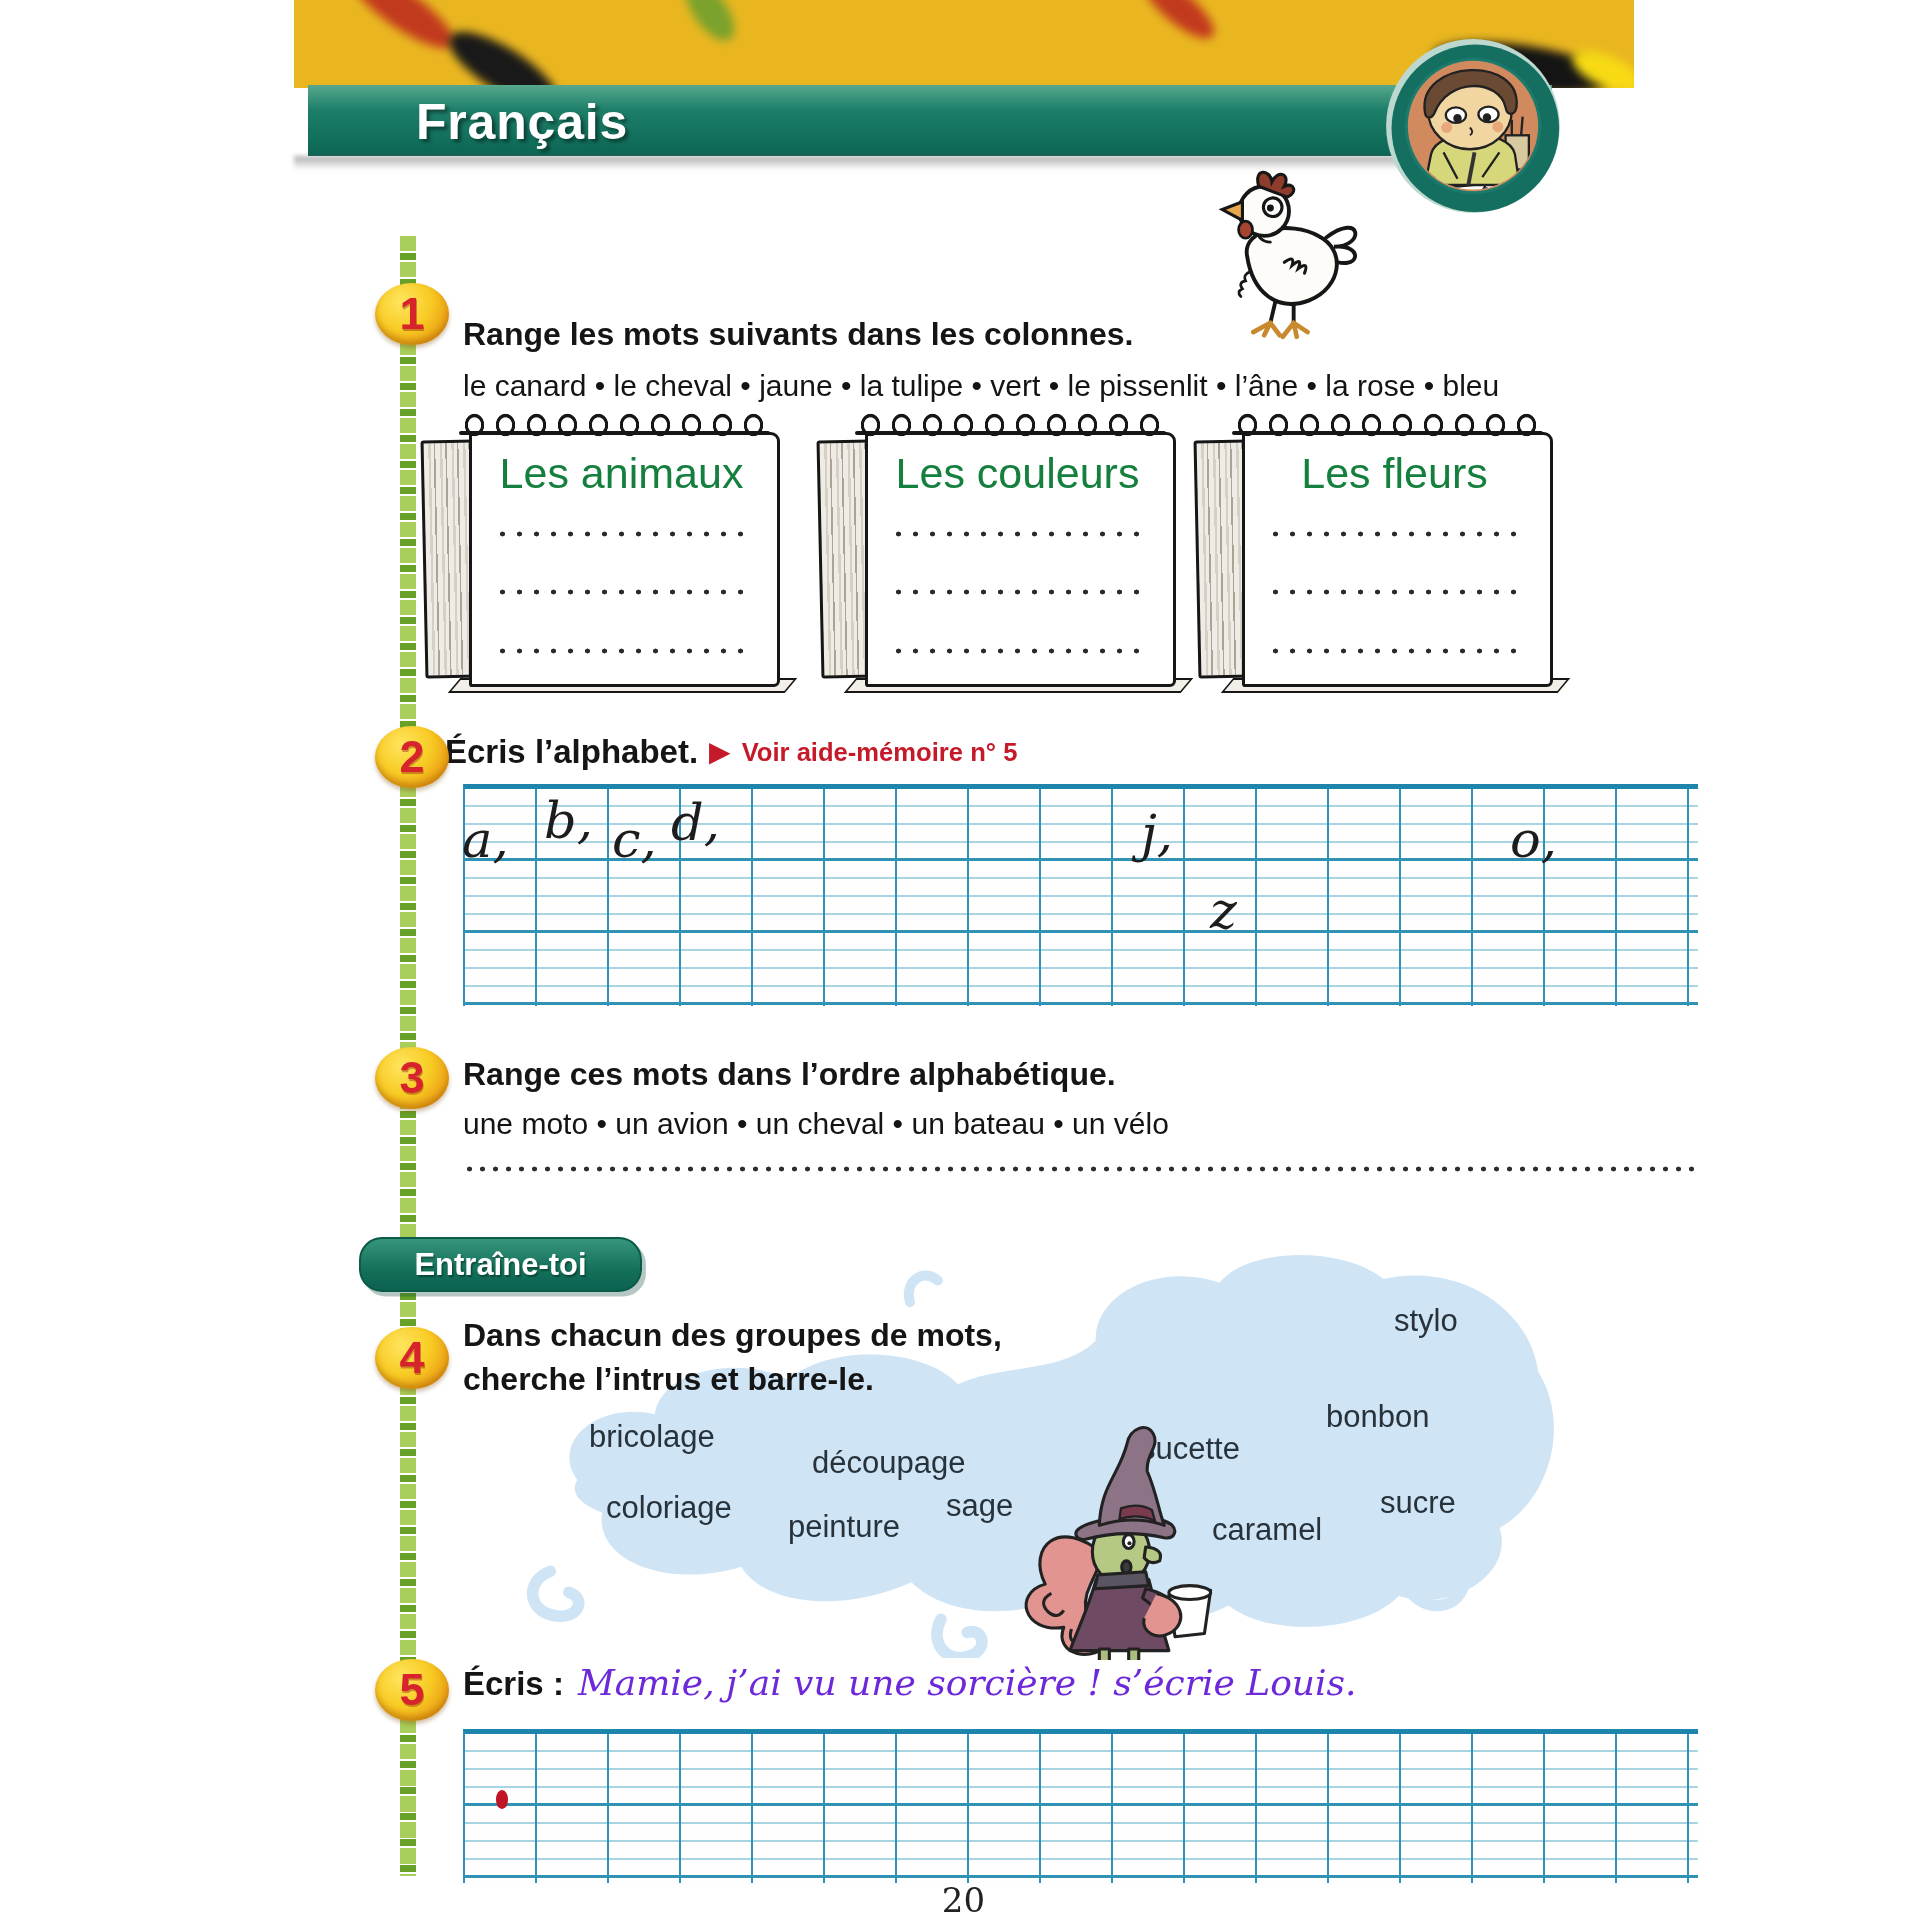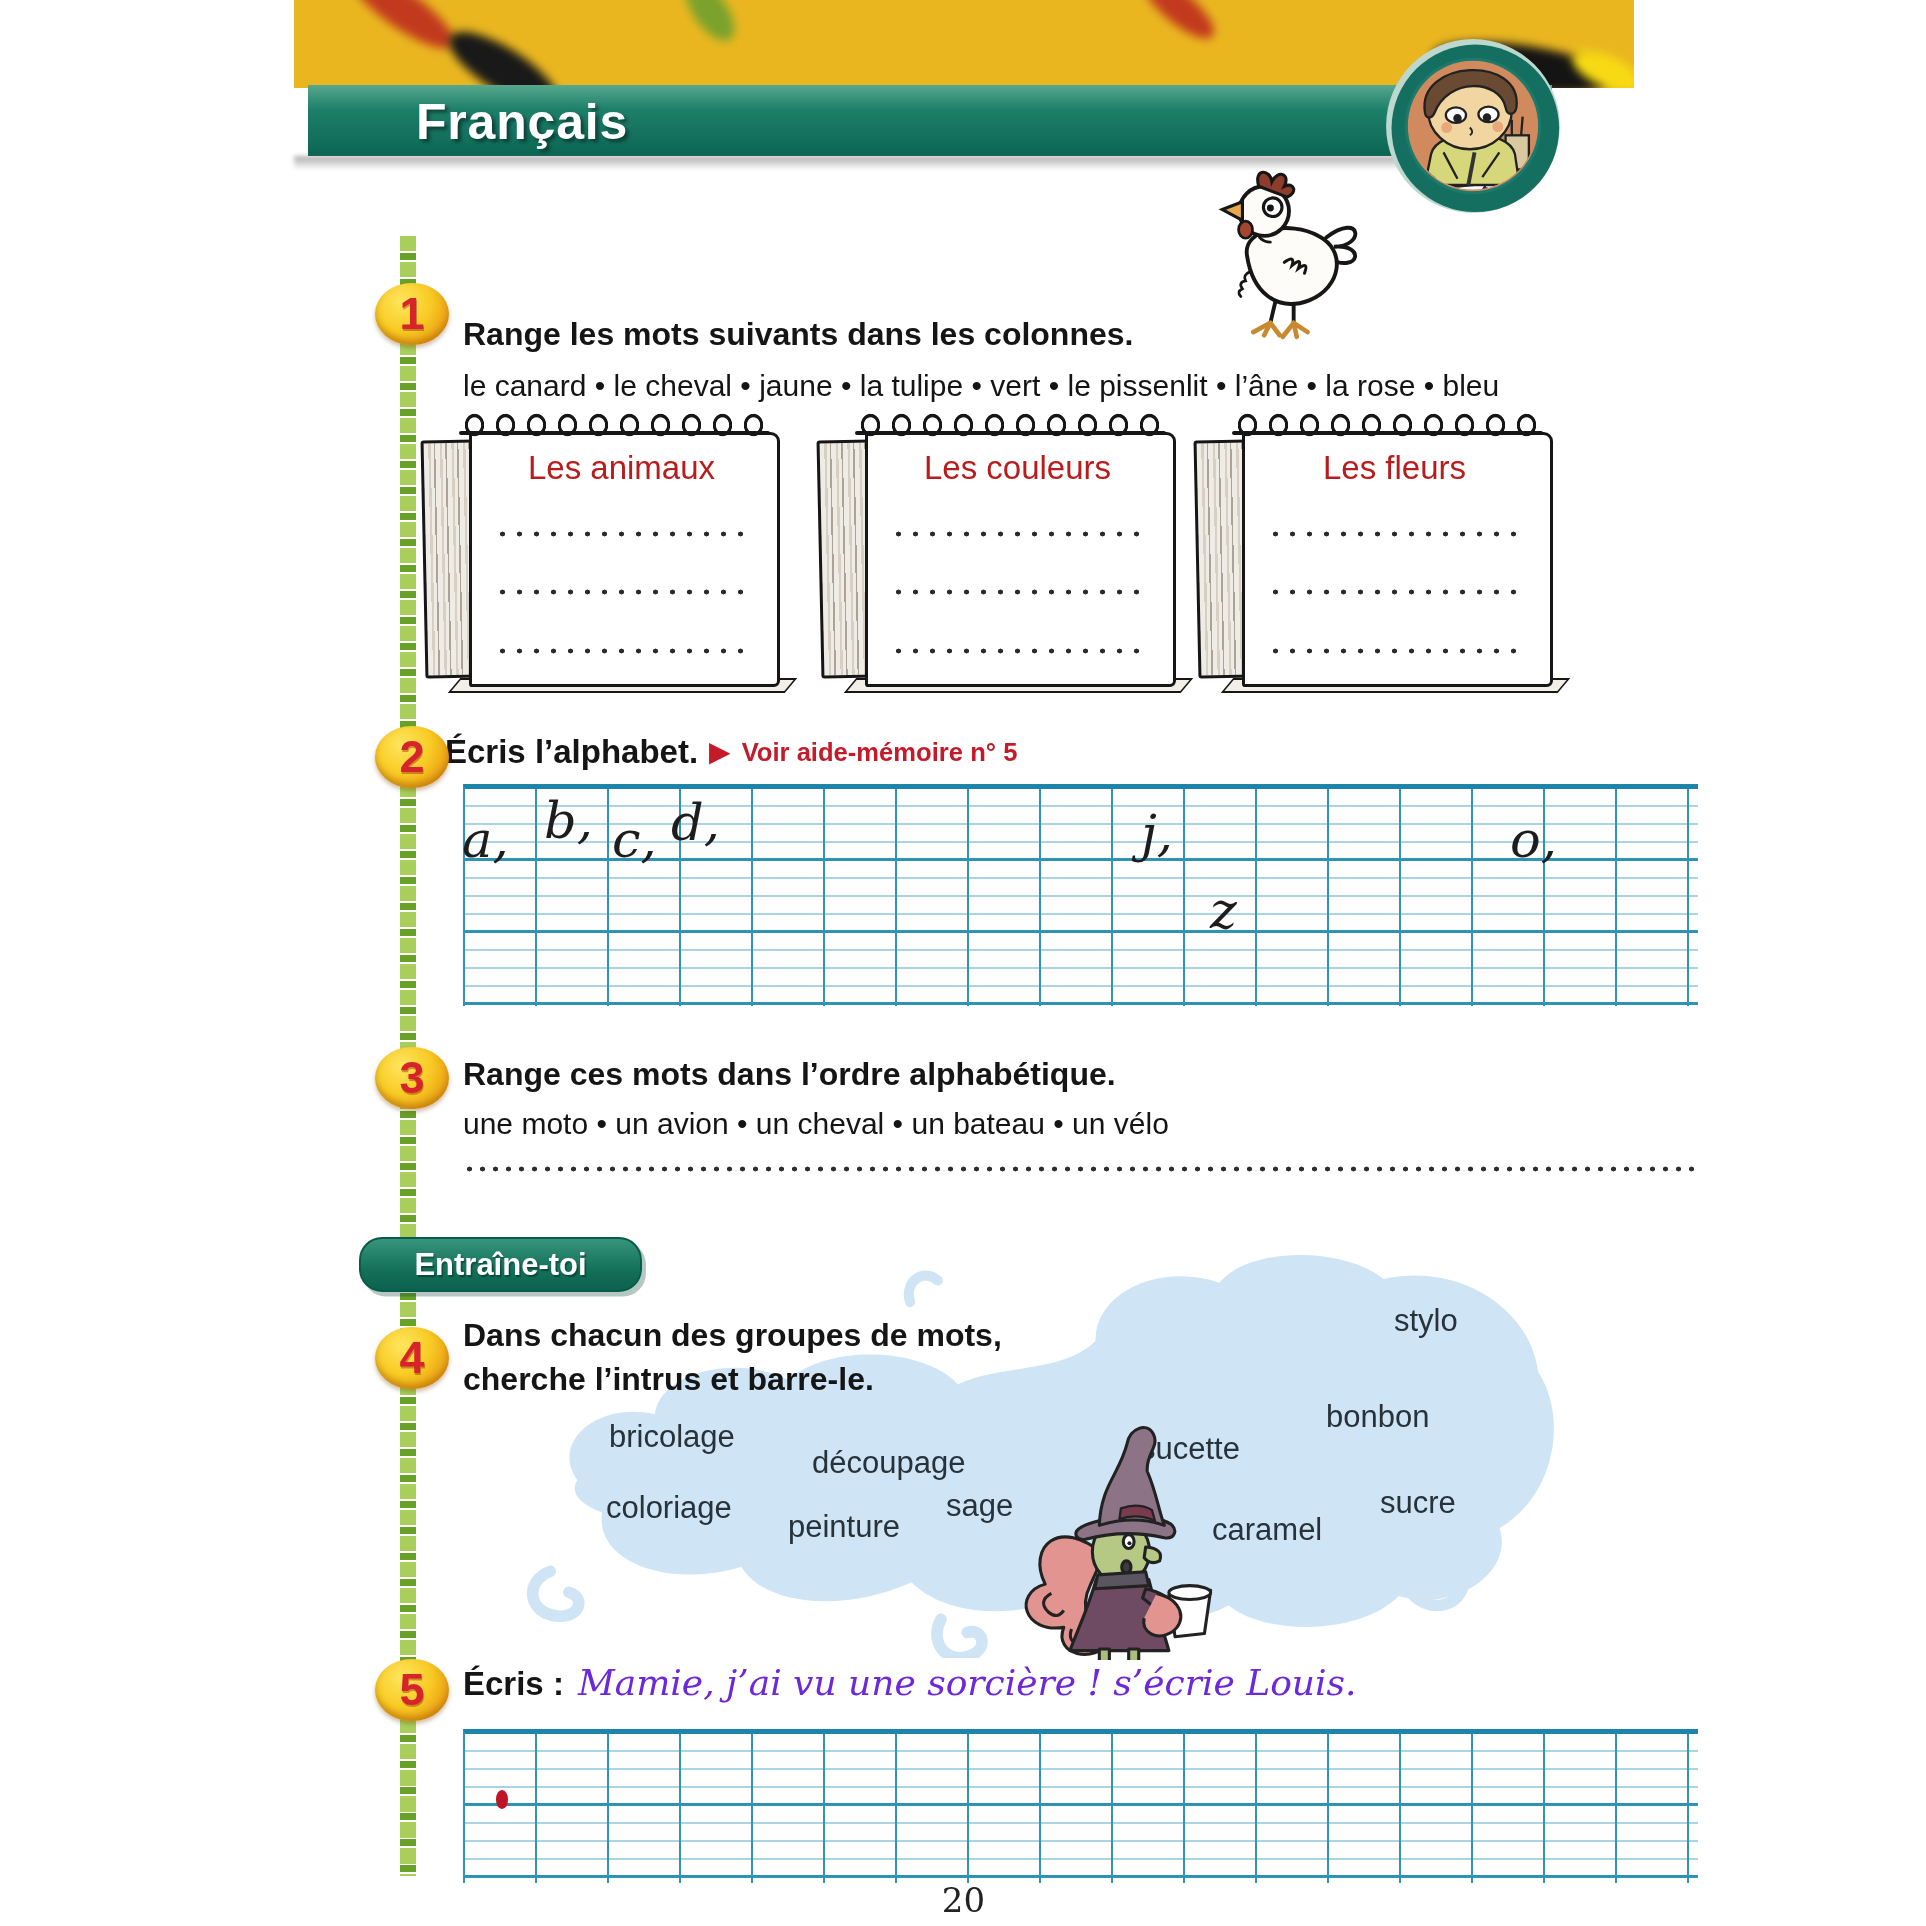--- a/index.html
+++ b/index.html
@@ -51,21 +51,21 @@
               transform:rotate(-1.2deg);}
   .pad .page{position:absolute;left:46px;top:23px;width:305px;height:249px;background:#ffffff;
              border:3.1px solid #161616;border-radius:3.1px 9.3px 6.2px 3.1px;}
   .pad .stack{position:absolute;left:31px;top:269px;width:333px;height:11px;background:#f2efe8;
               border:2.3px solid #161616;transform:skewX(-40deg);}
   .pad .spiral{position:absolute;left:36px;top:-1.5px;width:310px;height:36px;
                background-image:radial-gradient(ellipse 10px 11.6px at 15.5px 17px,rgba(0,0,0,0) 6.2px,#161616 7px,#161616 9.3px,rgba(0,0,0,0) 10px);
                background-size:31px 36px;background-repeat:repeat-x;}
   .pad .rod{position:absolute;left:36px;top:22px;width:311px;height:3.9px;background:#161616;border-radius:2.3px;}
   .pad .padtitle{position:absolute;left:46px;top:40px;width:305px;text-align:center;
-                 font-size:33px;color:#b91c1c;}
+                 font-size:43px;color:#15803d;}
   .pad .dotline{position:absolute;height:6.2px;
                 background-image:radial-gradient(circle,#2b2b2b 2.3px,transparent 2.8px);
                 background-size:17px 6.2px;background-repeat:repeat-x;background-position:0 center;}
 
   
   .seyes{position:absolute;left:463px;width:1233px;background-color:#fefefe;
          border-top:5.4px solid #1d85ac;border-left:2.3px solid #2e93b5;
          background-image:
            repeating-linear-gradient(180deg,rgba(0,0,0,0) 0 69px,#2e93b5 69px 72px),
            repeating-linear-gradient(90deg,rgba(0,0,0,0) 0 70px,#2e93b5 70px 72px),
@@ -233,21 +233,21 @@
     <path fill="none" stroke="#cfe4f5" stroke-width="15" stroke-linecap="round" d="M1168 446 c26 30 72 16 68 -24"></path>
     <path fill="none" stroke="#cfe4f5" stroke-width="13" stroke-linecap="round" d="M520 70 c-8 -28 18 -44 36 -28"></path>
   </svg>
 
   <div class="numcircle" style="left:375px;top:1327px;">
     <span>4</span>
   </div>
   <div class="instr" style="left:463px;top:1317px;z-index:3;">Dans chacun des groupes de mots,</div>
   <div class="instr" style="left:463px;top:1361px;z-index:3;">cherche l’intrus et barre-le.</div>
 
-  <span class="cloud-word" style="left:589px;top:1419px;margin-left:20px;">bricolage</span>
+  <span class="cloud-word" style="left:589px;top:1419px;">bricolage</span>
   <span class="cloud-word" style="left:812px;top:1445px;">découpage</span>
   <span class="cloud-word" style="left:606px;top:1490px;">coloriage</span>
   <span class="cloud-word" style="left:788px;top:1509px;">peinture</span>
   <span class="cloud-word" style="left:946px;top:1488px;">sage</span>
 
   <span class="cloud-word" style="left:1140px;top:1431px;">sucette</span>
   <span class="cloud-word" style="left:1326px;top:1399px;">bonbon</span>
   <span class="cloud-word" style="left:1212px;top:1512px;">caramel</span>
   <span class="cloud-word" style="left:1380px;top:1485px;">sucre</span>
   <span class="cloud-word" style="left:1394px;top:1303px;">stylo</span>

